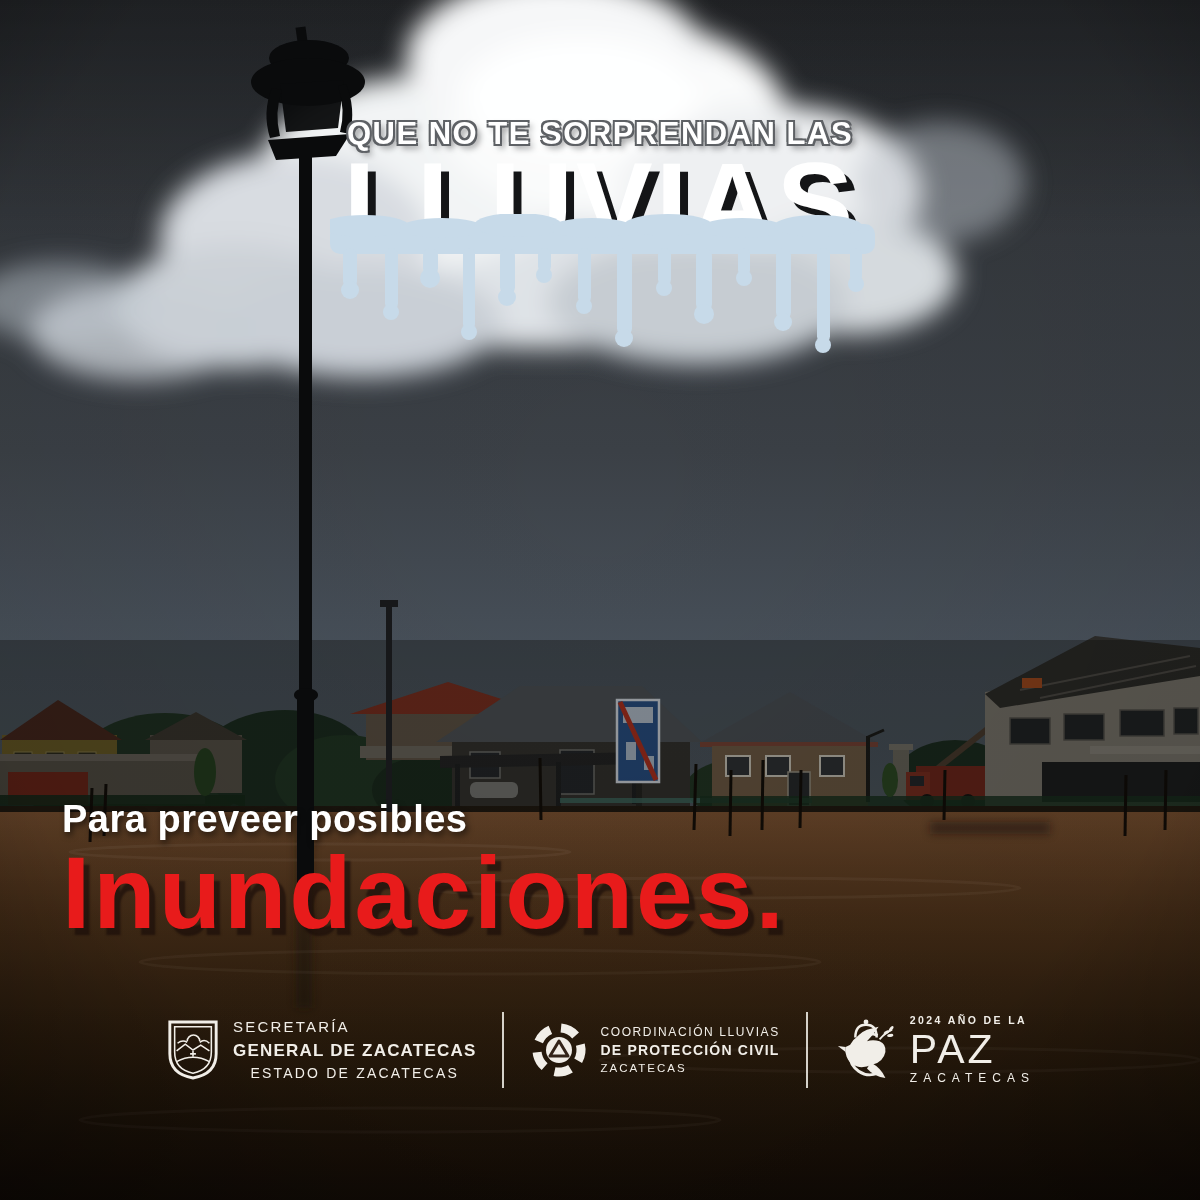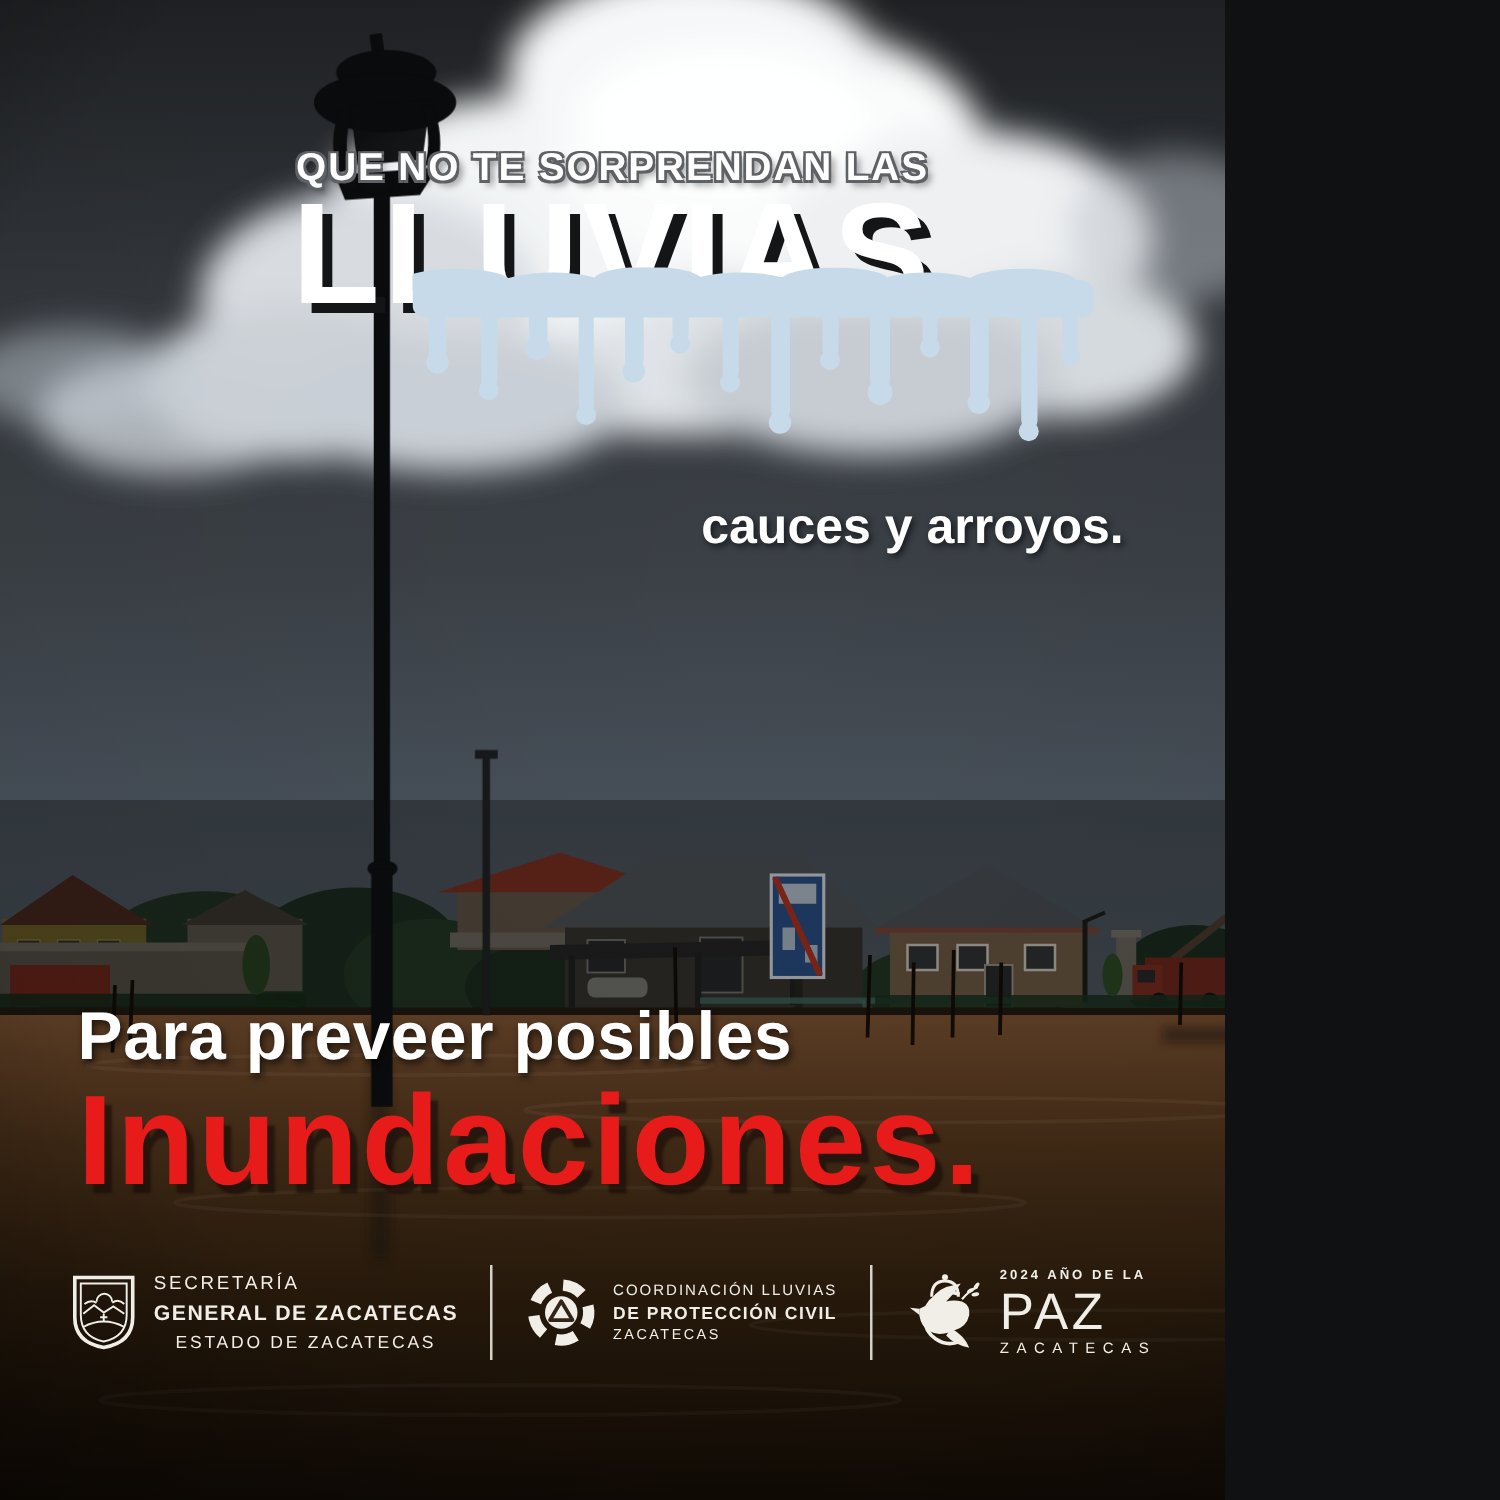--- a/index.html
+++ b/index.html
@@ -1,17 +1,17 @@
 <!DOCTYPE html>
 <html style="--accent-red: #e81b1b; --drip-blue: #c7dae9; --footer-white: #f1eee8; --sky-dark: #34383d; --water-brown: #3f2a16; --cloud-white: #f6f7f8;"><head>
 <meta charset="utf-8">
 <style>
   html,body{margin:0;padding:0;background:#101112;}
   .poster{
-    position:relative;width:980px;height:1200px;overflow:hidden;
+    position:relative;width:1200px;height:1200px;overflow:hidden;
     font-family:"Liberation Sans",sans-serif;
     -webkit-font-smoothing:antialiased;
   }
   .scene{position:absolute;inset:0;z-index:0;}
   .layer{position:absolute;z-index:2;}
 
   
   .kicker{
     left:0;right:0;top:116px;text-align:center;
     font-size:31px;font-weight:700;letter-spacing:1.5px;color:#fff;
@@ -27,21 +27,21 @@
 
   
   .body-block{left:290px;top:400px;width:880px;text-align:center;color:#fff;}
   .body-line{font-size:40px;font-weight:700;line-height:1.08;
     text-shadow:2px 3px 5px rgba(10,12,14,.75);}
   .body-emphasis{font-size:62px;font-weight:800;margin-top:8px;letter-spacing:.5px;
     text-shadow:3px 4px 6px rgba(10,12,14,.75);}
 
   
   .alert-block{left:62px;top:798px;text-align:left;}
-  .alert-line{font-size:54px;font-weight:800;color:#fff;letter-spacing:.5px;
+  .alert-line{font-size:38px;font-weight:800;color:#fff;letter-spacing:.5px;
     text-shadow:2px 3px 6px rgba(8,6,4,.7);}
   .alert-emphasis{font-size:102px;font-weight:800;letter-spacing:3px;line-height:1.02;
     color:var(--accent-red,#e81b1b);
     text-shadow:6px 7px 2px rgba(22,10,8,.6);}
 
   
   .footer{
     left:0;right:0;top:1012px;display:flex;justify-content:center;align-items:center;
     gap:26px;color:var(--footer-white,#f1eee8);
   }
@@ -290,21 +290,20 @@
           <circle cx="453" cy="108" r="9"></circle>
         <rect x="487" y="34" width="13" height="95" rx="6.5"></rect>
           <circle cx="493" cy="131" r="8"></circle>
         <rect x="520" y="34" width="12" height="34" rx="6"></rect>
           <circle cx="526" cy="70" r="8"></circle>
       </g>
     </g>
   </svg>
 
   <div class="layer body-block">
-    <div class="body-line">cauces y arroyos.</div>
   </div>
 
   <div class="layer alert-block">
     <div class="alert-line">Para preveer posibles</div>
     <div class="alert-emphasis">Inundaciones.</div>
   </div>
 
   <div class="layer footer">
 
     <div class="org">

